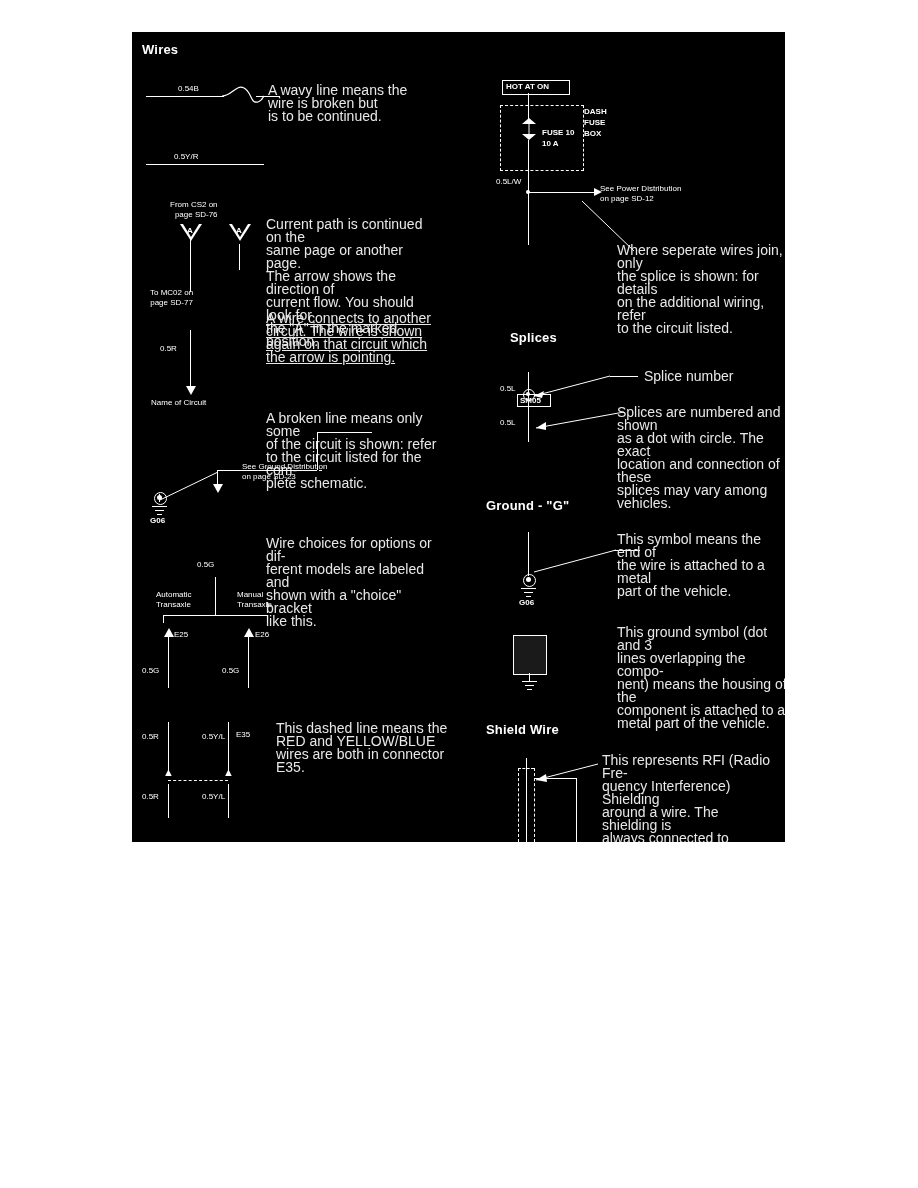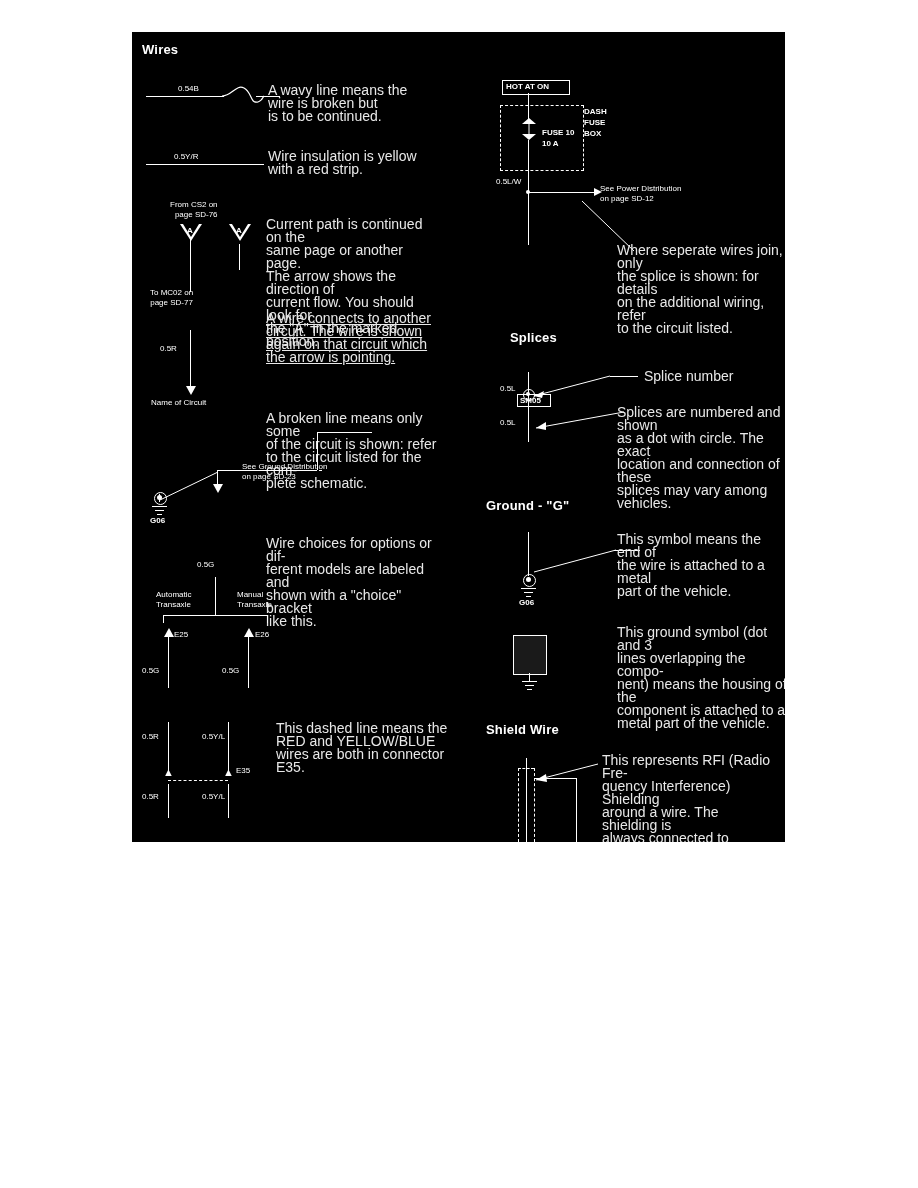--- a/index.html
+++ b/index.html
@@ -159,22 +159,20 @@
   <svg class="wavy" style="left:88px; top:50px;" width="46" height="30" viewBox="0 0 46 30">
     <path d="M2 14 C 12 14, 16 2, 24 6 C 32 10, 30 22, 38 20 C 42 19, 43 15, 44 14" stroke="#ffffff" fill="none" stroke-width="1.2"></path>
   </svg>
   <div class="lbl" style="left:46px; top:52px;">0.54B</div>
   <div class="note" style="left:136px; top:52px; width:160px; white-space:pre-line;">A wavy line means the
 wire is broken but
 is to be continued.</div>
 
   <div class="hline" style="left:14px; top:132px; width:118px;"></div>
   <div class="lbl" style="left:42px; top:120px;">0.5Y/R</div>
-  <div class="note" style="left:136px; top:118px; width:170px; white-space:pre-line;">Wire insulation is yellow
-with a red strip.</div>
 
   <div class="lbl c" style="left:38px; top:168px; white-space:pre-line; text-align:right;">From CS2 on
 page SD-76</div>
   <div class="vline" style="left:58px; top:196px; height:52px;"></div>
   <div class="arrow-down" style="left:54px; top:194px;"></div>
   <div class="vline" style="left:58px; top:248px; height:12px;"></div>
   <div class="tri-open" style="left:48px; top:192px;"></div>
   <div class="tri-inner" style="left:51px; top:192px;"></div>
   <div class="lbl b" style="left:55px; top:194px;">A</div>
 
@@ -255,21 +253,21 @@
 RED and YELLOW/BLUE
 wires are both in connector E35.</div>
   <div class="vline" style="left:36px; top:690px; height:52px;"></div>
   <div class="vline" style="left:96px; top:690px; height:52px;"></div>
   <div class="lbl" style="left:10px; top:700px;">0.5R</div>
   <div class="lbl" style="left:70px; top:700px;">0.5Y/L</div>
 
   <div class="chev" style="left:31px; top:736px;">▲</div>
   <div class="chev" style="left:91px; top:736px;">▲</div>
   <div class="dline-h" style="left:36px; top:748px; width:60px;"></div>
-  <div class="lbl" style="left:104px; top:734px;">E35</div>
+  <div class="lbl" style="left:104px; top:698px;">E35</div>
 
   <div class="vline" style="left:36px; top:752px; height:34px;"></div>
   <div class="vline" style="left:96px; top:752px; height:34px;"></div>
   <div class="lbl" style="left:10px; top:760px;">0.5R</div>
   <div class="lbl" style="left:70px; top:760px;">0.5Y/L</div>
 
   <div class="box" style="left:370px; top:48px; width:66px; height:13px;"></div>
   <div class="lbl b" style="left:374px; top:50px;">HOT AT ON</div>
   <div class="vline" style="left:396px; top:61px; height:12px;"></div>
 

